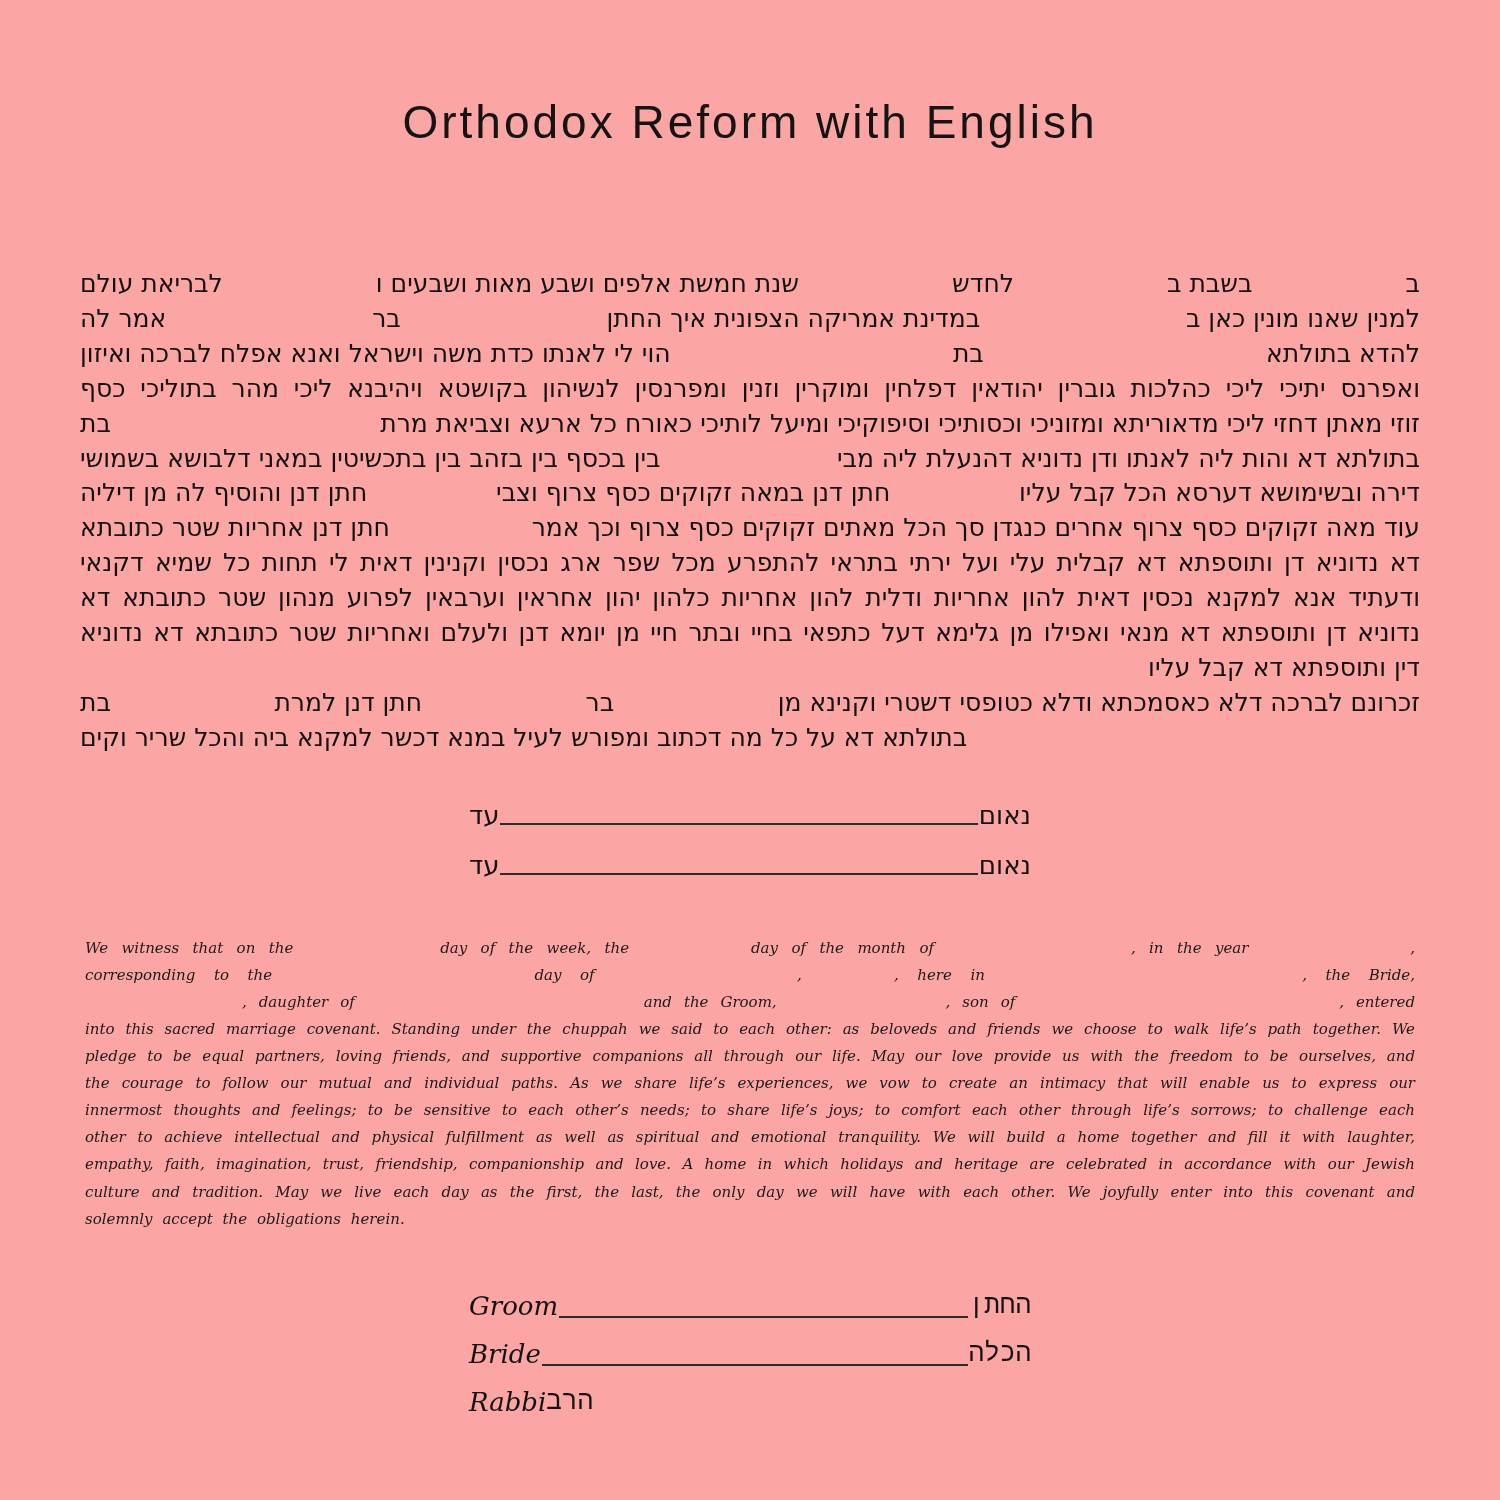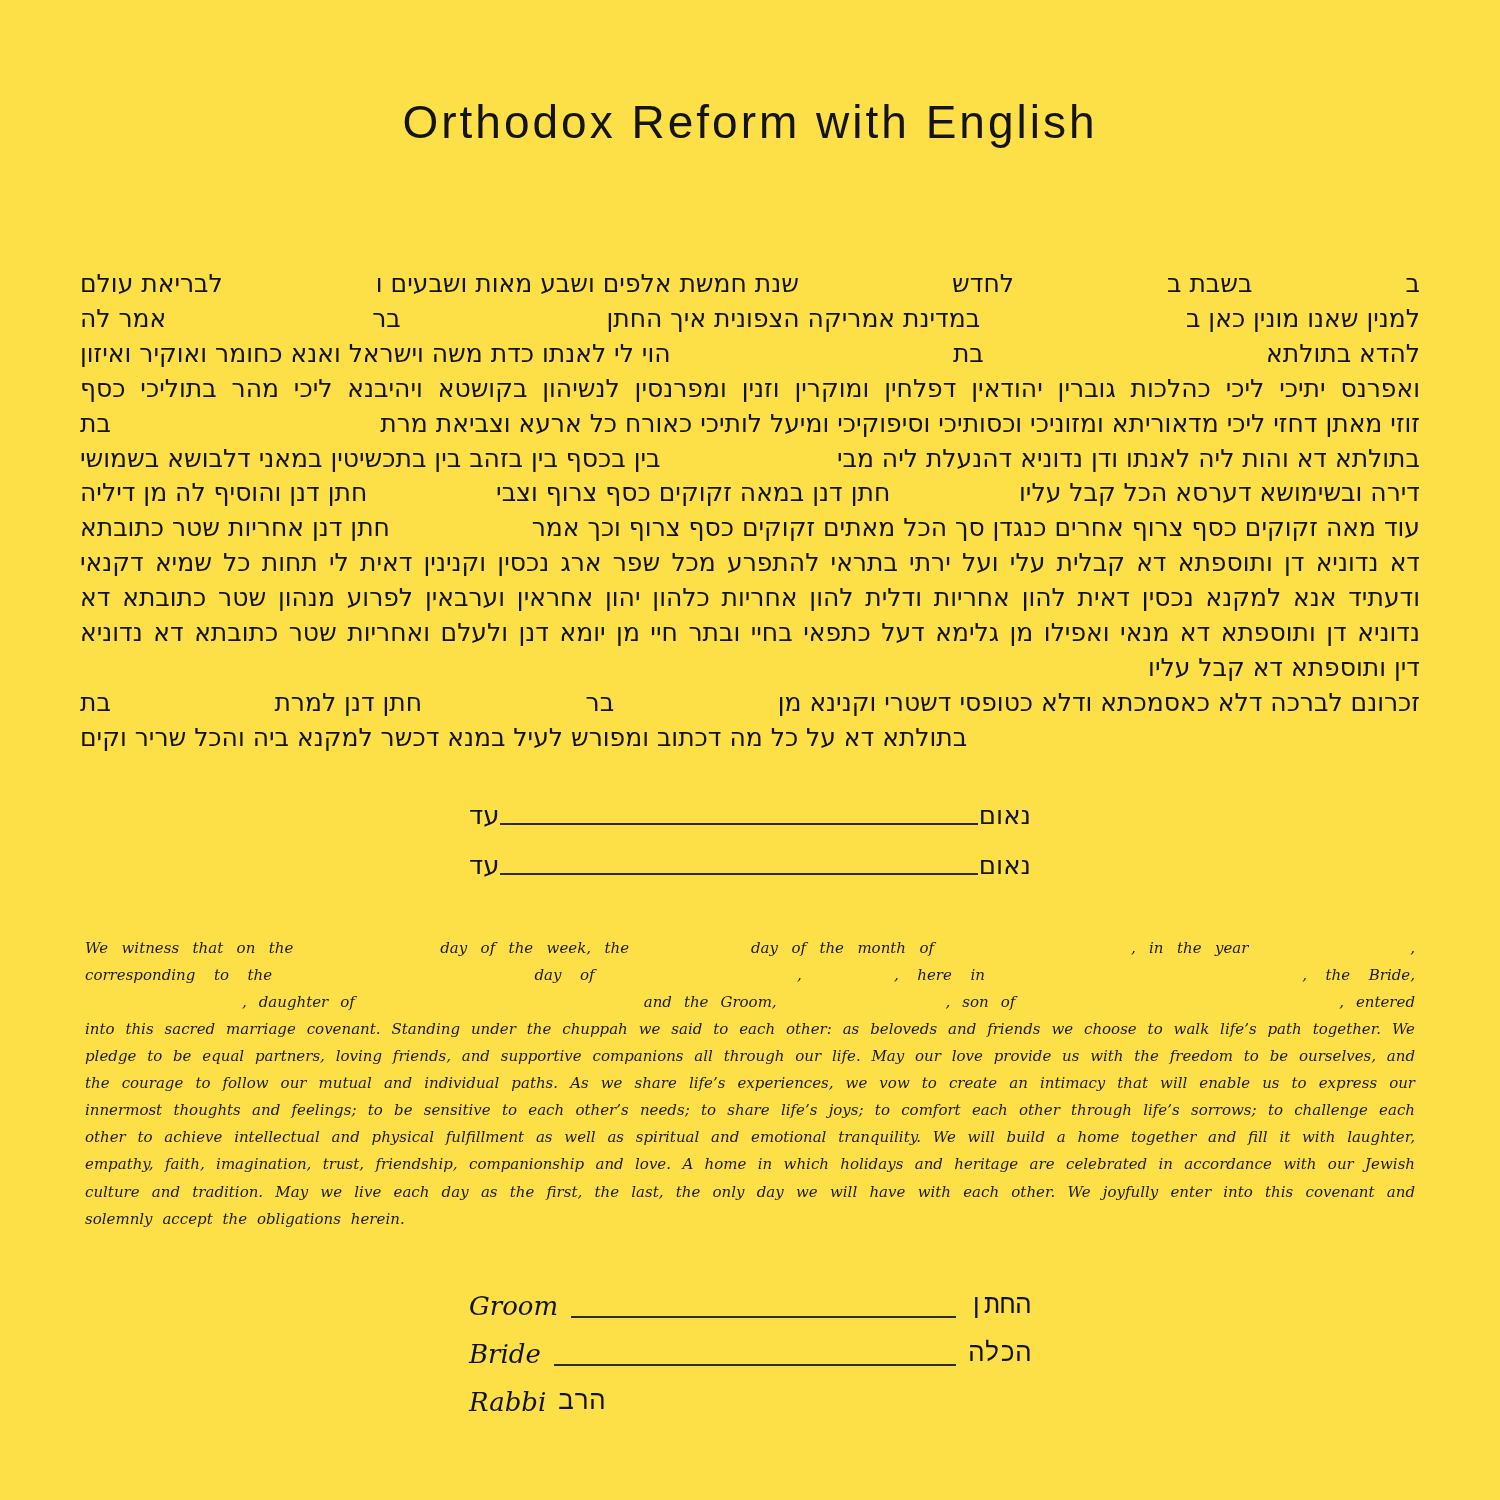--- a/index.html
+++ b/index.html
@@ -1,17 +1,17 @@
 <!DOCTYPE html>
 <html lang="en"><head>
 <meta charset="utf-8">
 <style>
   html,body{margin:0;padding:0;background:#ffffff;}
   .page{
-    width:1500px;height:1500px;background:#fde047;color:#161616;
+    width:1500px;height:1500px;background:#fca5a5;color:#161616;
     position:relative;overflow:hidden;
     font-family:"DejaVu Serif","DejaVu Sans",serif;
   }
   
   .title{
     margin:0;padding-top:95px;text-align:center;
     font-family:"Liberation Sans","DejaVu Sans",sans-serif;
     font-weight:300;font-size:46px;letter-spacing:3px;color:#141414;
   }
   
@@ -34,21 +34,21 @@
   .english-block{
     width:1330px;margin:55px auto 0 auto;
     font-style:italic;font-size:15px;line-height:27.1px;
     text-align:justify;word-spacing:0.34em;color:#1b1b1b;
   }
   .blank{display:inline-block;}
   
   .sig-rows{width:562px;margin:58px auto 0 auto;}
   .sig-row{
     display:flex;align-items:flex-end;margin-bottom:17px;
-    font-size:26px;line-height:31px;color:#131313;gap:12px;
+    font-size:26px;line-height:31px;color:#131313;
   }
   .sig-row .eng-label{font-style:italic;}
   .sig-row .rule{flex:1;border-bottom:2px solid #2b2b2b;margin:0 1px 4px 1px;}
   .sig-row .heb-label{direction:rtl;font-family:Liberation Mono, monospace;}
 </style>
 </head>
 <body>
 
 <div class="page">
 
@@ -64,21 +64,21 @@
     </div>
     <div class="h-line">
       <span class="h-seg">למנין שאנו מונין כאן ב</span>
       <span class="h-seg">במדינת אמריקה הצפונית איך החתן</span>
       <span class="h-seg">בר</span>
       <span class="h-seg">אמר לה</span>
     </div>
     <div class="h-line">
       <span class="h-seg">להדא בתולתא</span>
       <span class="h-seg">בת</span>
-      <span class="h-seg">הוי לי לאנתו כדת משה וישראל ואנא כחומר ואוקיר ואיזון</span>
+      <span class="h-seg">הוי לי לאנתו כדת משה וישראל ואנא אפלח לברכה ואיזון</span>
     </div>
     <div class="h-line full">
       <span>ואפרנס יתיכי ליכי כהלכות גוברין יהודאין דפלחין ומוקרין וזנין ומפרנסין לנשיהון בקושטא  ויהיבנא ליכי מהר בתוליכי כסף</span>
     </div>
     <div class="h-line">
       <span class="h-seg">זוזי מאתן דחזי ליכי מדאוריתא ומזוניכי וכסותיכי וסיפוקיכי ומיעל לותיכי כאורח כל ארעא וצביאת מרת</span>
       <span class="h-seg">בת</span>
     </div>
     <div class="h-line">
       <span class="h-seg">בתולתא דא והות ליה לאנתו ודן נדוניא דהנעלת ליה מבי</span>

